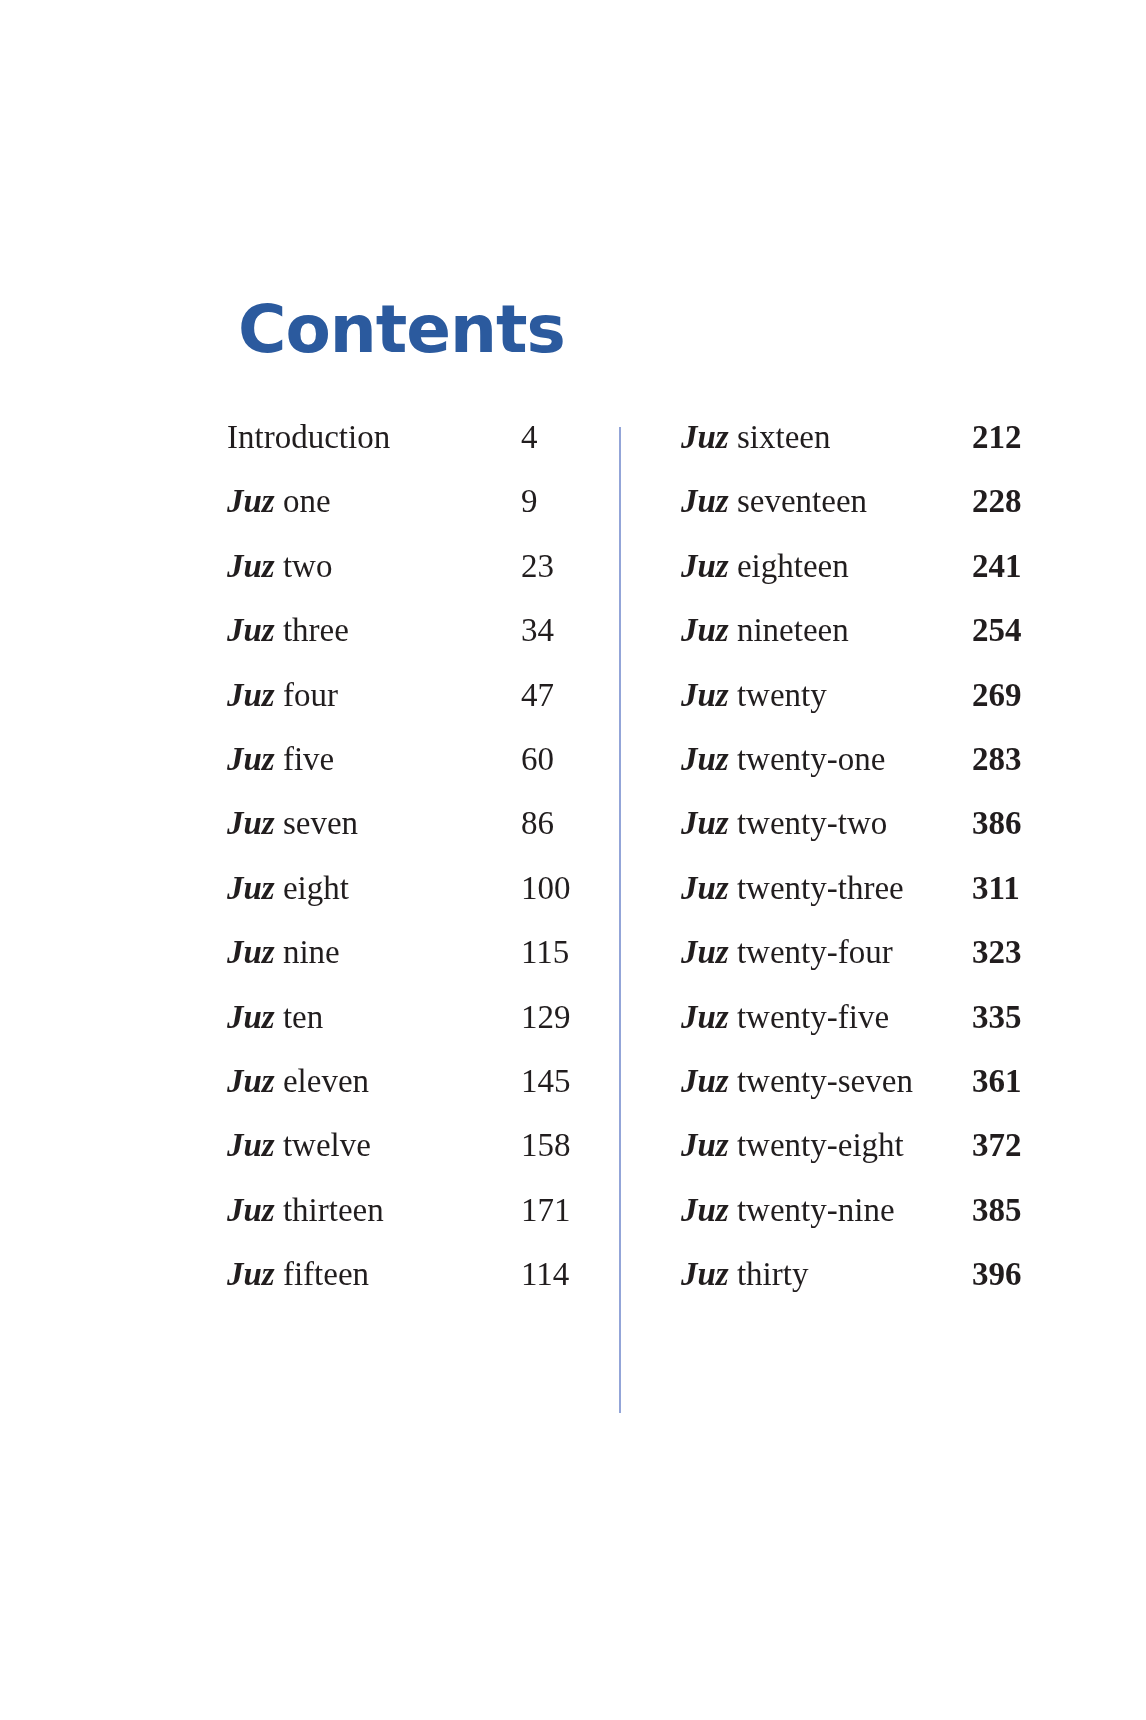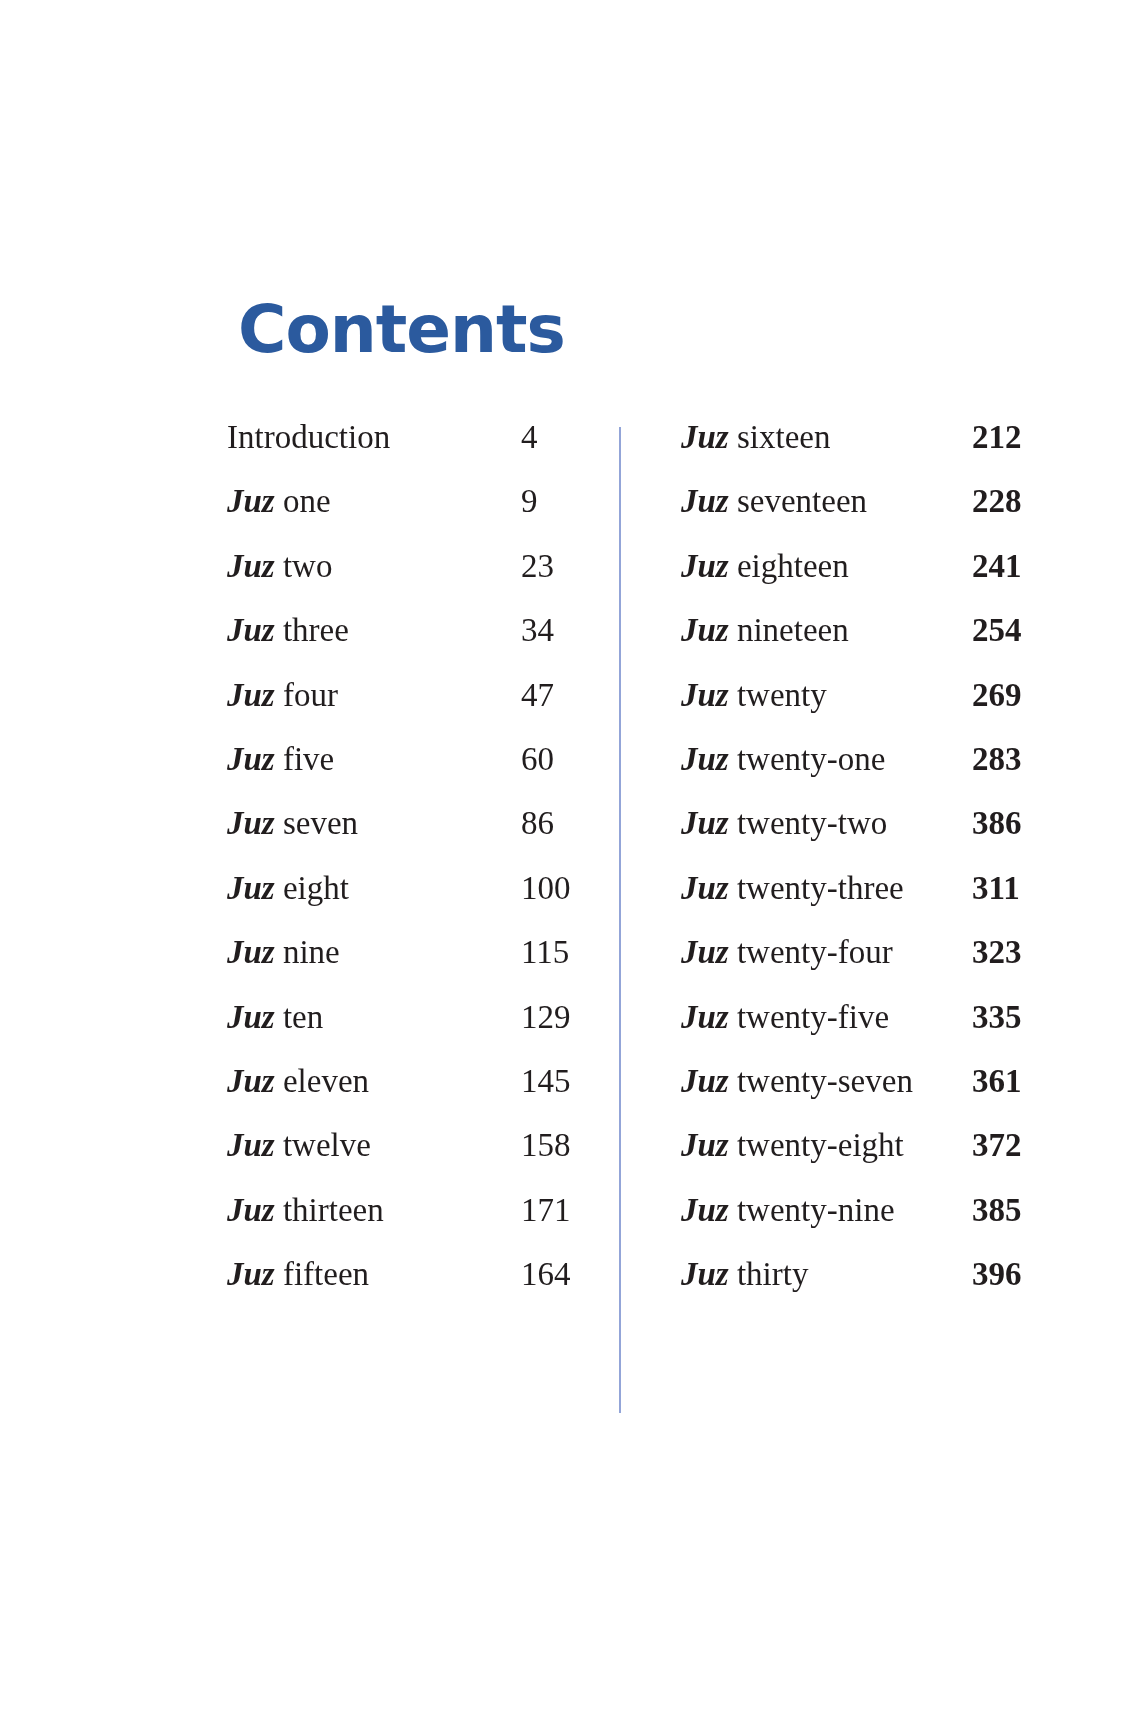--- a/index.html
+++ b/index.html
@@ -70,21 +70,21 @@
       <div class="row"><span class="label"><i>Juz</i> three</span><span class="pagenum">34</span></div>
       <div class="row"><span class="label"><i>Juz</i> four</span><span class="pagenum">47</span></div>
       <div class="row"><span class="label"><i>Juz</i> five</span><span class="pagenum">60</span></div>
       <div class="row"><span class="label"><i>Juz</i> seven</span><span class="pagenum">86</span></div>
       <div class="row"><span class="label"><i>Juz</i> eight</span><span class="pagenum">100</span></div>
       <div class="row"><span class="label"><i>Juz</i> nine</span><span class="pagenum">115</span></div>
       <div class="row"><span class="label"><i>Juz</i> ten</span><span class="pagenum">129</span></div>
       <div class="row"><span class="label"><i>Juz</i> eleven</span><span class="pagenum">145</span></div>
       <div class="row"><span class="label"><i>Juz</i> twelve</span><span class="pagenum">158</span></div>
       <div class="row"><span class="label"><i>Juz</i> thirteen</span><span class="pagenum">171</span></div>
-      <div class="row"><span class="label"><i>Juz</i> fifteen</span><span class="pagenum">164</span></div>
+      <div class="row"><span class="label"><i>Juz</i> fifteen</span><span class="pagenum">114</span></div>
     </div>
   <div class="col col-right" id="col-1">
       <div class="row"><span class="label"><i>Juz</i> sixteen</span><span class="pagenum">212</span></div>
       <div class="row"><span class="label"><i>Juz</i> seventeen</span><span class="pagenum">228</span></div>
       <div class="row"><span class="label"><i>Juz</i> eighteen</span><span class="pagenum">241</span></div>
       <div class="row"><span class="label"><i>Juz</i> nineteen</span><span class="pagenum">254</span></div>
       <div class="row"><span class="label"><i>Juz</i> twenty</span><span class="pagenum">269</span></div>
       <div class="row"><span class="label"><i>Juz</i> twenty-one</span><span class="pagenum">283</span></div>
       <div class="row"><span class="label"><i>Juz</i> twenty-two</span><span class="pagenum">386</span></div>
       <div class="row"><span class="label"><i>Juz</i> twenty-three</span><span class="pagenum">311</span></div>

